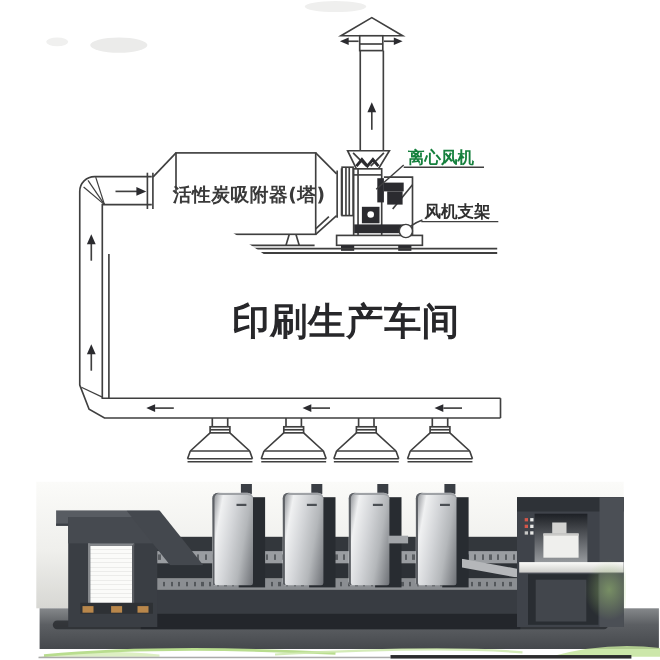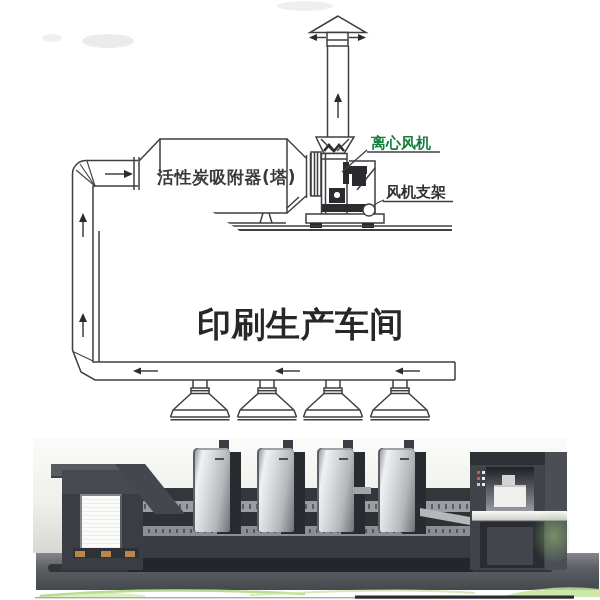--- a/index.html
+++ b/index.html
@@ -3,21 +3,21 @@
 <meta charset="utf-8">
 <style>
   html,body{margin:0;padding:0;background:#fff;}
   #scene{position:relative;width:600px;height:600px;background:#fff;overflow:hidden;
          font-family:"DejaVu Sans","Liberation Sans",sans-serif;}
   #diagram-svg{position:absolute;left:0;top:0;width:600px;height:600px;z-index:5;}
   .lbl{position:absolute;white-space:nowrap;color:#333;font-weight:700;z-index:6;}
   .lbl-adsorber{left:157px;top:166px;font-size:17px;font-weight:600;letter-spacing:.5px;color:#3a3a3a;}
   .lbl-fan{left:371px;top:134px;font-size:15px;color:#15803d;}
   .lbl-support{left:386px;top:183px;font-size:15px;color:#2f2f2f;}
-  .lbl-title{left:197px;top:270px;font-size:34px;font-weight:800;letter-spacing:.5px;color:#27272a;margin-top:32px;}
+  .lbl-title{left:211px;top:270px;font-size:34px;font-weight:800;letter-spacing:.5px;color:#27272a;}
   
   #photo{position:absolute;left:33px;top:438px;width:566px;height:156px;z-index:2;}
   #photo div{position:absolute;}
   .ph-bg{left:0;top:0;width:534px;height:115px;
      background:linear-gradient(180deg,#fbfbf9 0%,#efefec 55%,#d7d7d3 100%);}
   .ph-floor{left:3px;top:115px;width:563px;height:37px;
      background:linear-gradient(180deg,#85888b 0%,#5c5f63 40%,#45484c 100%);}
   .ph-shadow{left:15px;top:126px;width:505px;height:8px;background:#24272b;border-radius:4px;opacity:.75;}
   .beam1{left:100px;top:50px;width:340px;height:14px;background:#33373c;}
   .rail{background:#9a9da1;}

